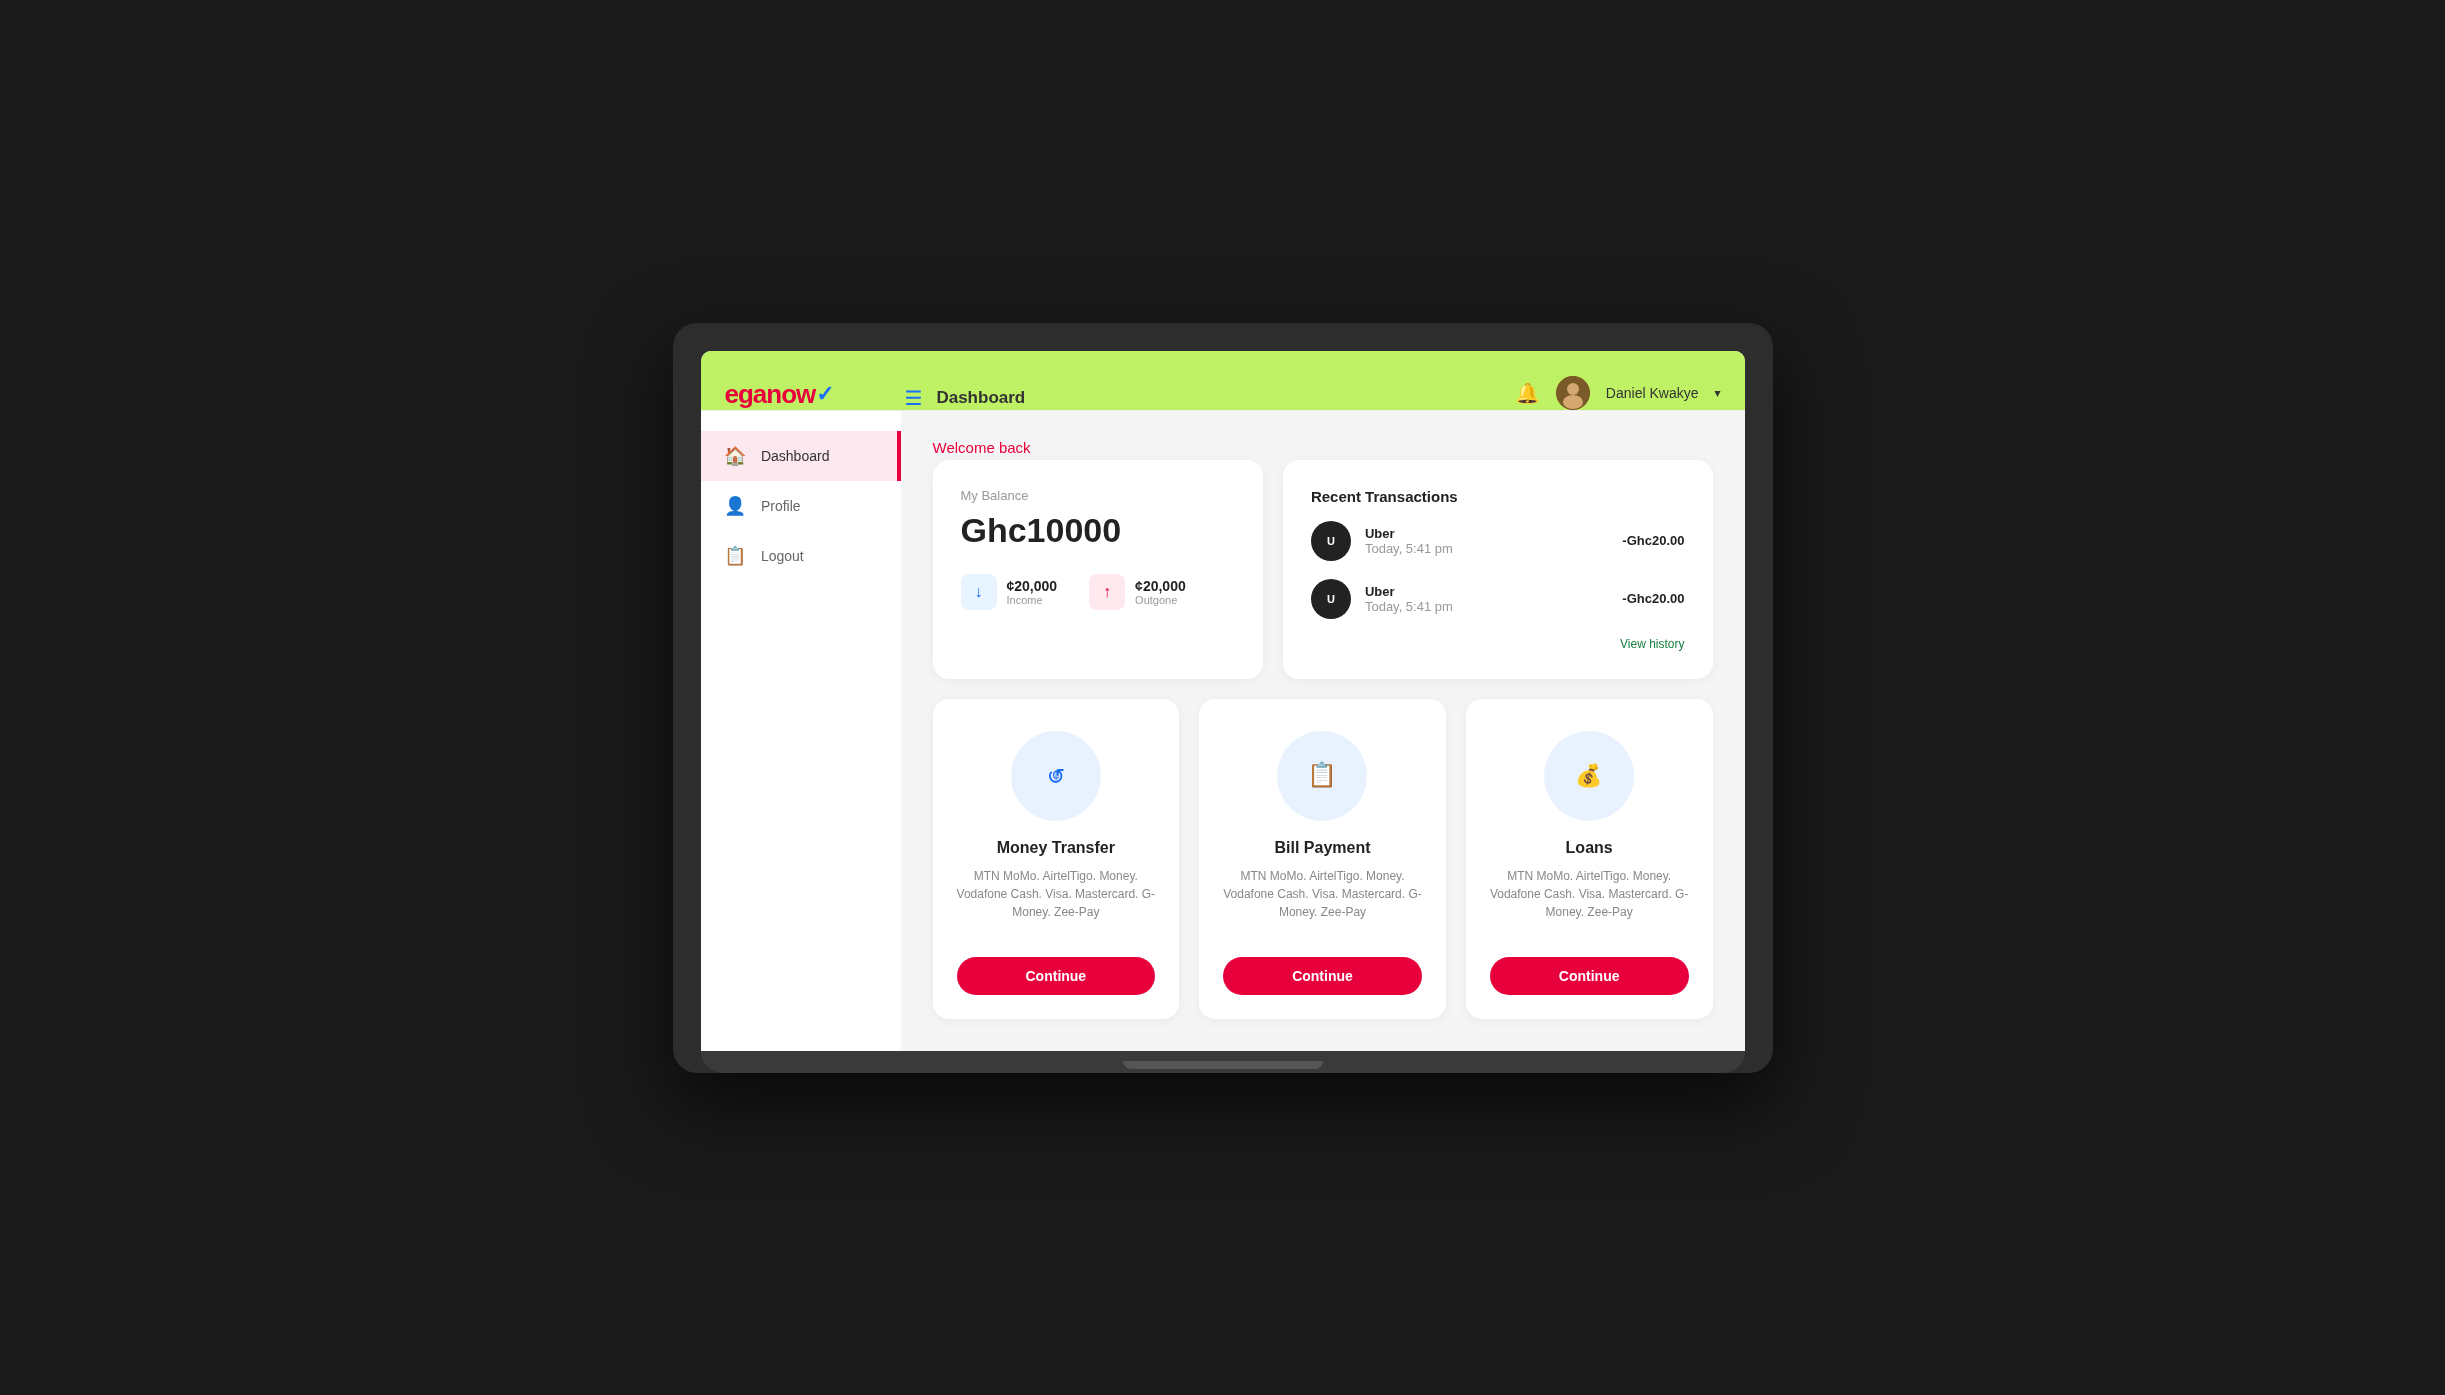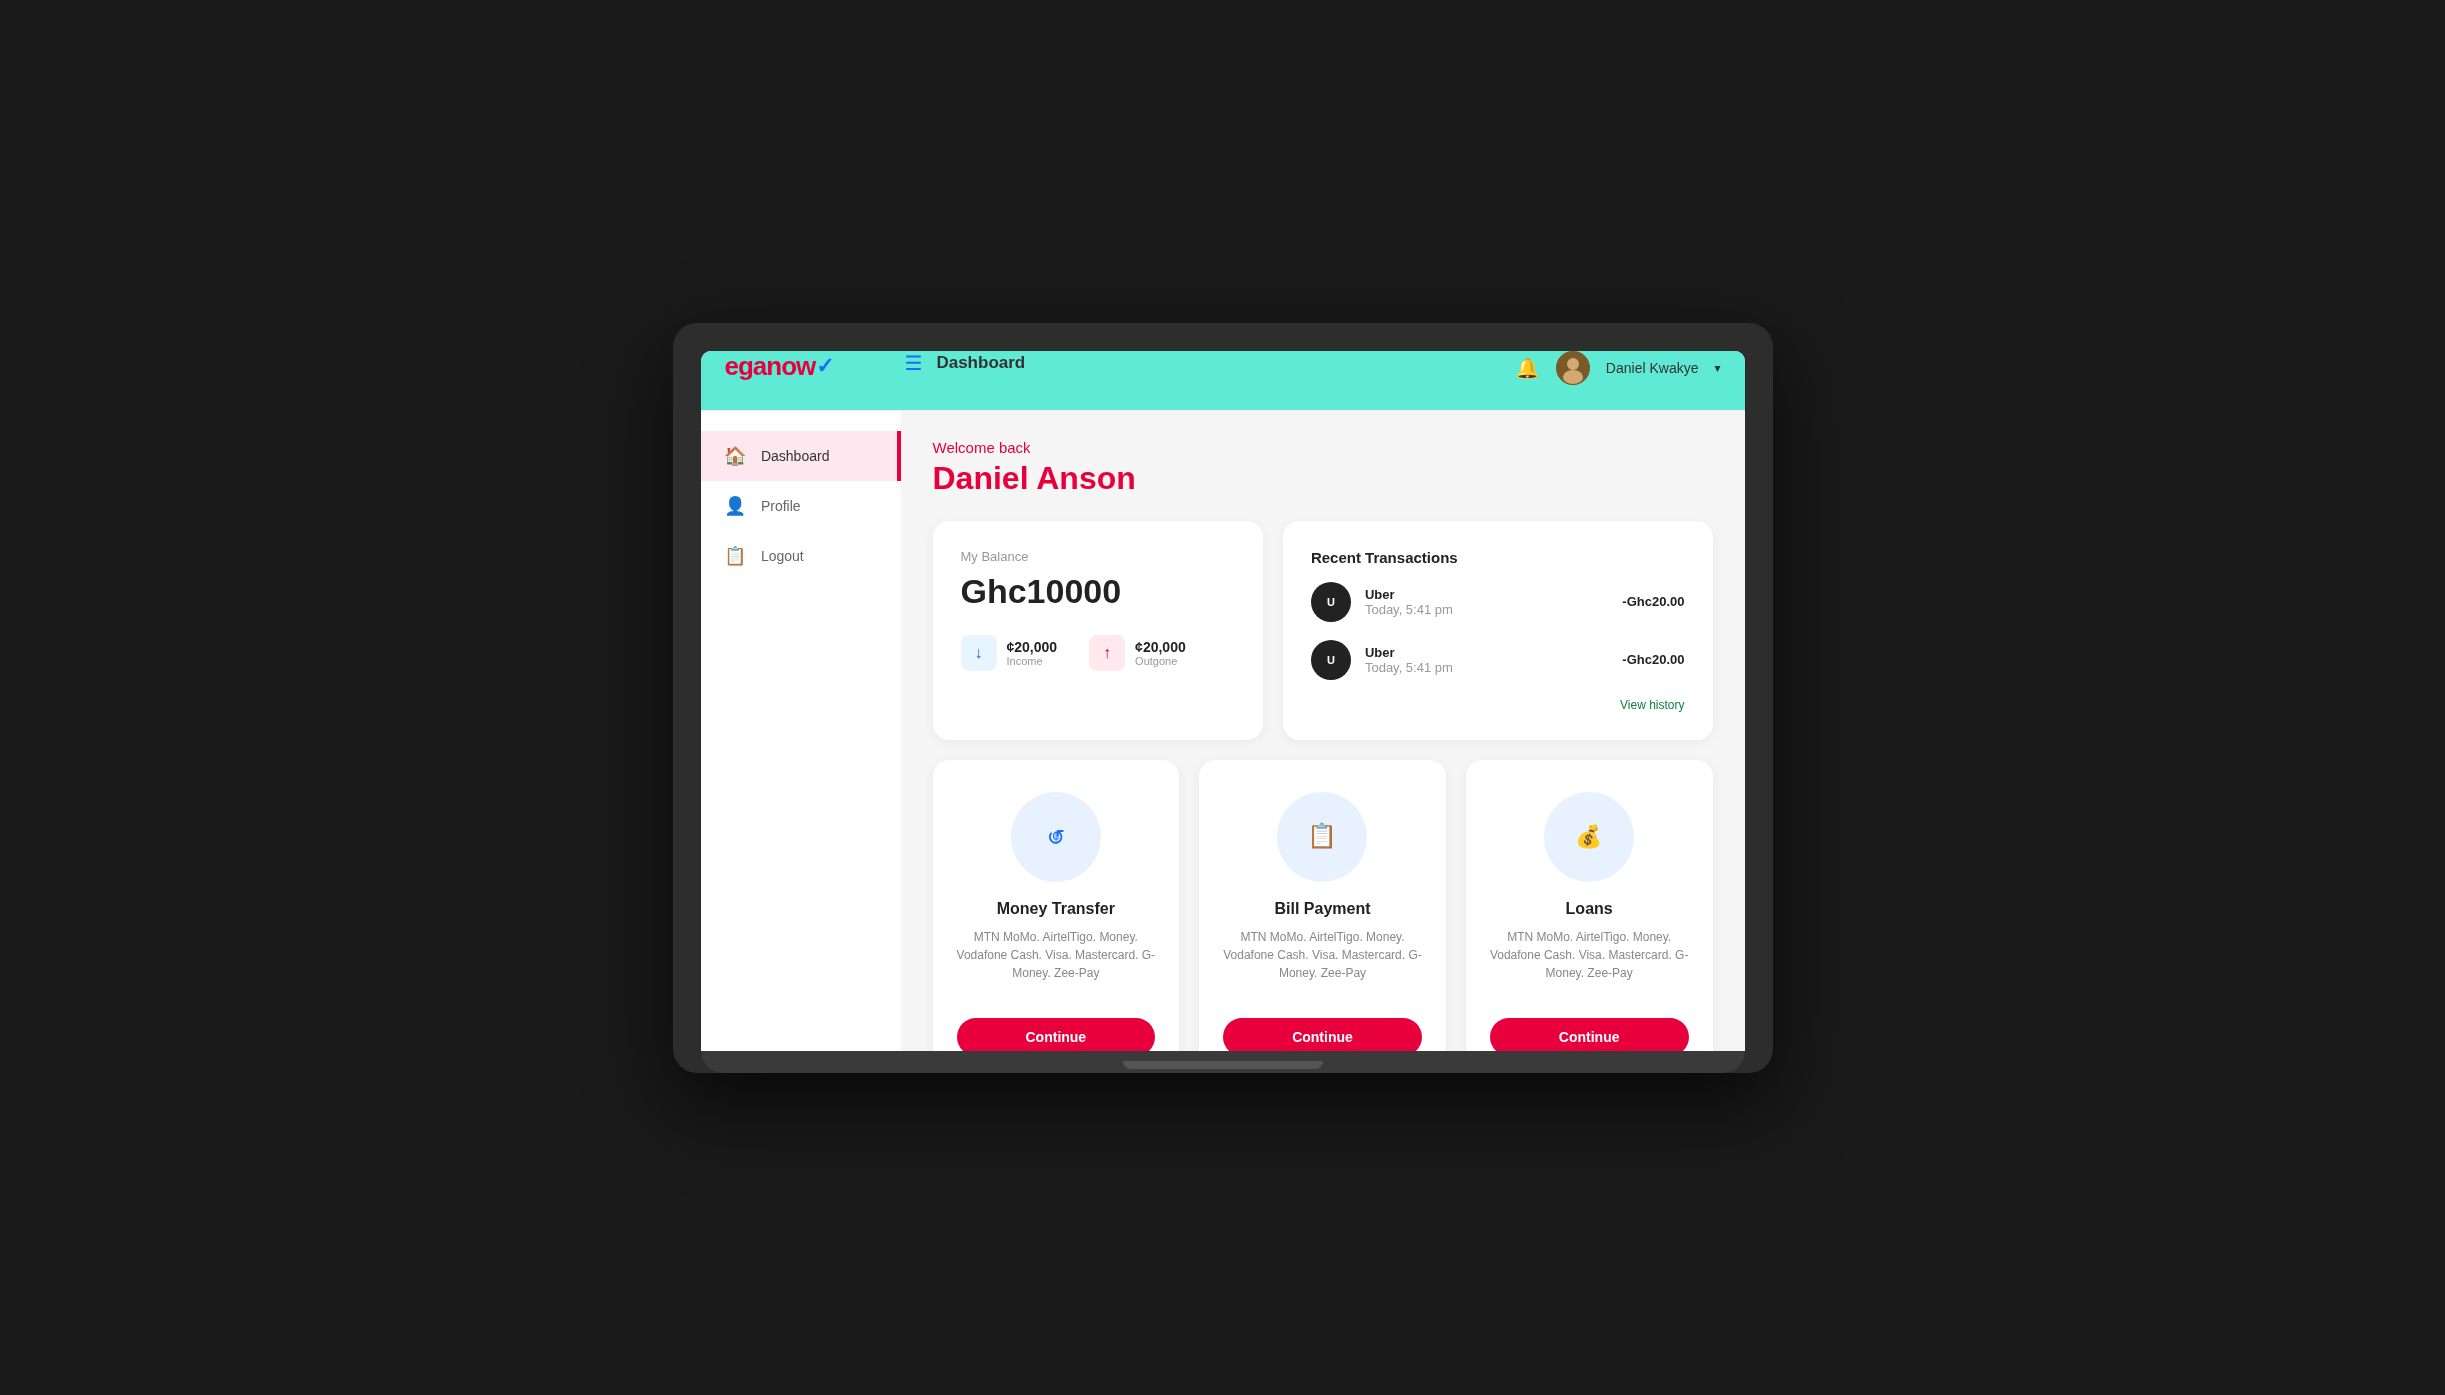--- a/index.html
+++ b/index.html
@@ -43,24 +43,24 @@
     
     .app {
       display: flex;
       flex-direction: column;
       height: 700px;
       background: #f5f5f5;
     }
 
     
     .header {
-      background: #5eead4;
+      background: #bef264;
       height: 60px;
       display: flex;
-      align-items: flex-start;
+      align-items: flex-end;
       padding: 0 24px;
       border-bottom: 1px solid #eee;
       position: relative;
       z-index: 10;
     }
     .header-logo {
       width: 180px;
       display: flex;
       align-items: center;
       font-size: 26px;
@@ -393,21 +393,20 @@
             <span>Profile</span>
           </div>
           <div class="sidebar-item">
             <span class="sidebar-icon">📋</span>
             <span>Logout</span>
           </div>
         </div>
 
         <div class="content">
           <div class="welcome-small">Welcome back</div>
-          <div class="welcome-name">Daniel Anson</div>
 
           <div class="dashboard-top">
 
             <div class="balance-card">
               <div class="balance-label">My Balance</div>
               <div class="balance-amount">Ghc10000</div>
               <div class="balance-stats">
                 <div class="stat-item">
                   <div class="stat-icon-box income">
                     <span>↓</span>

